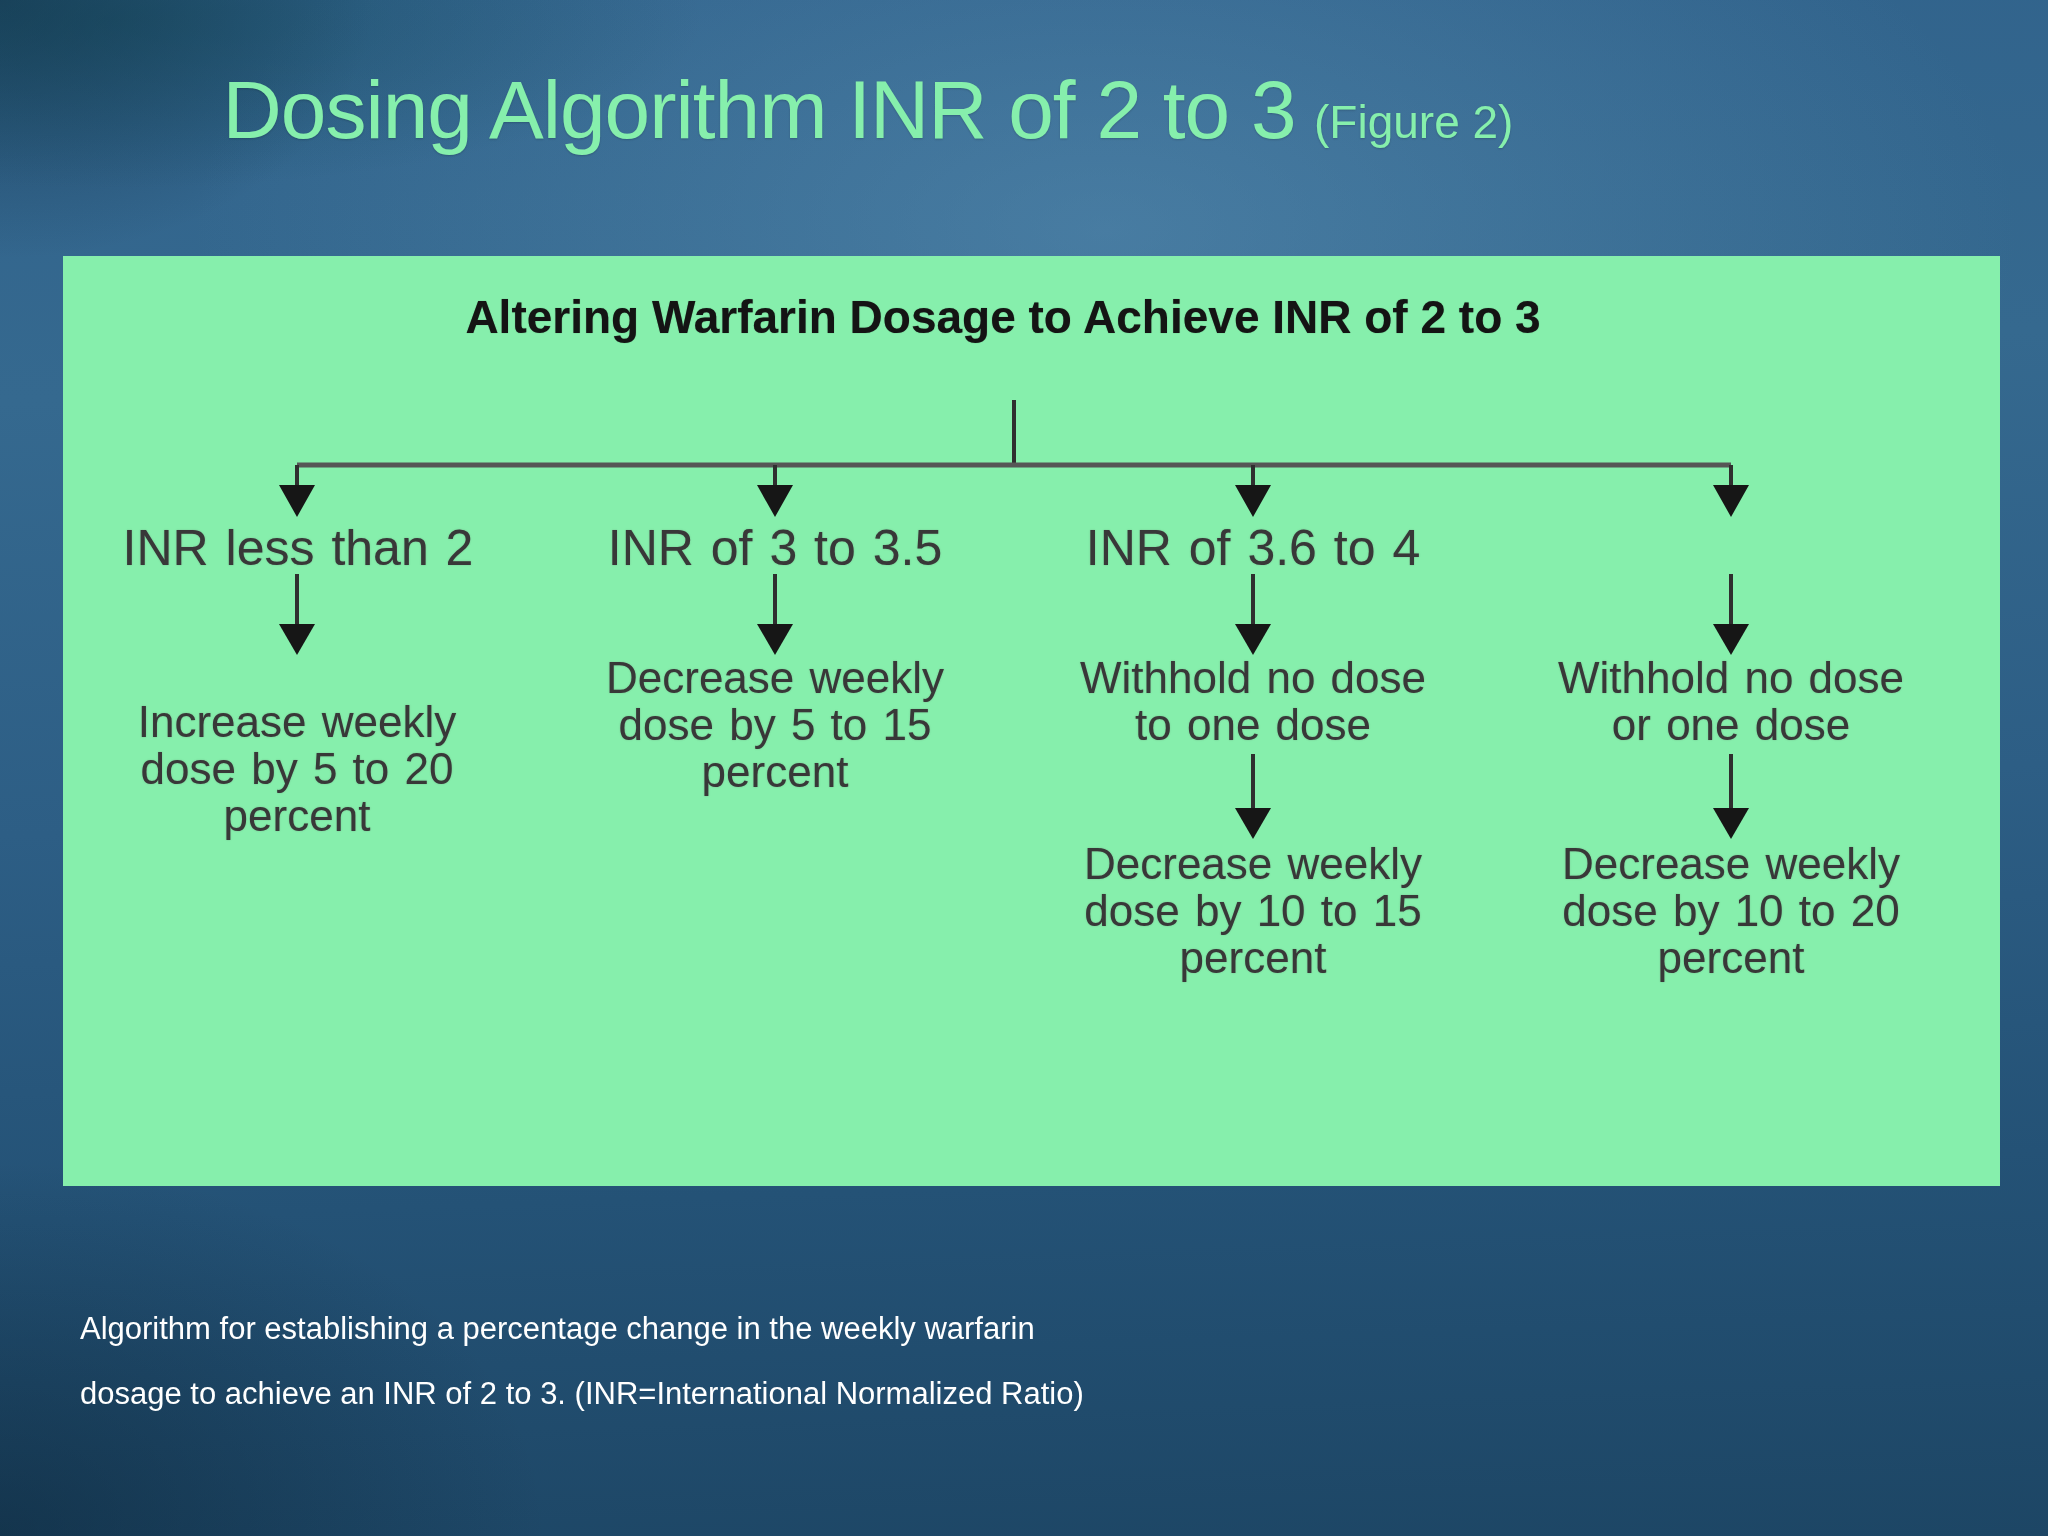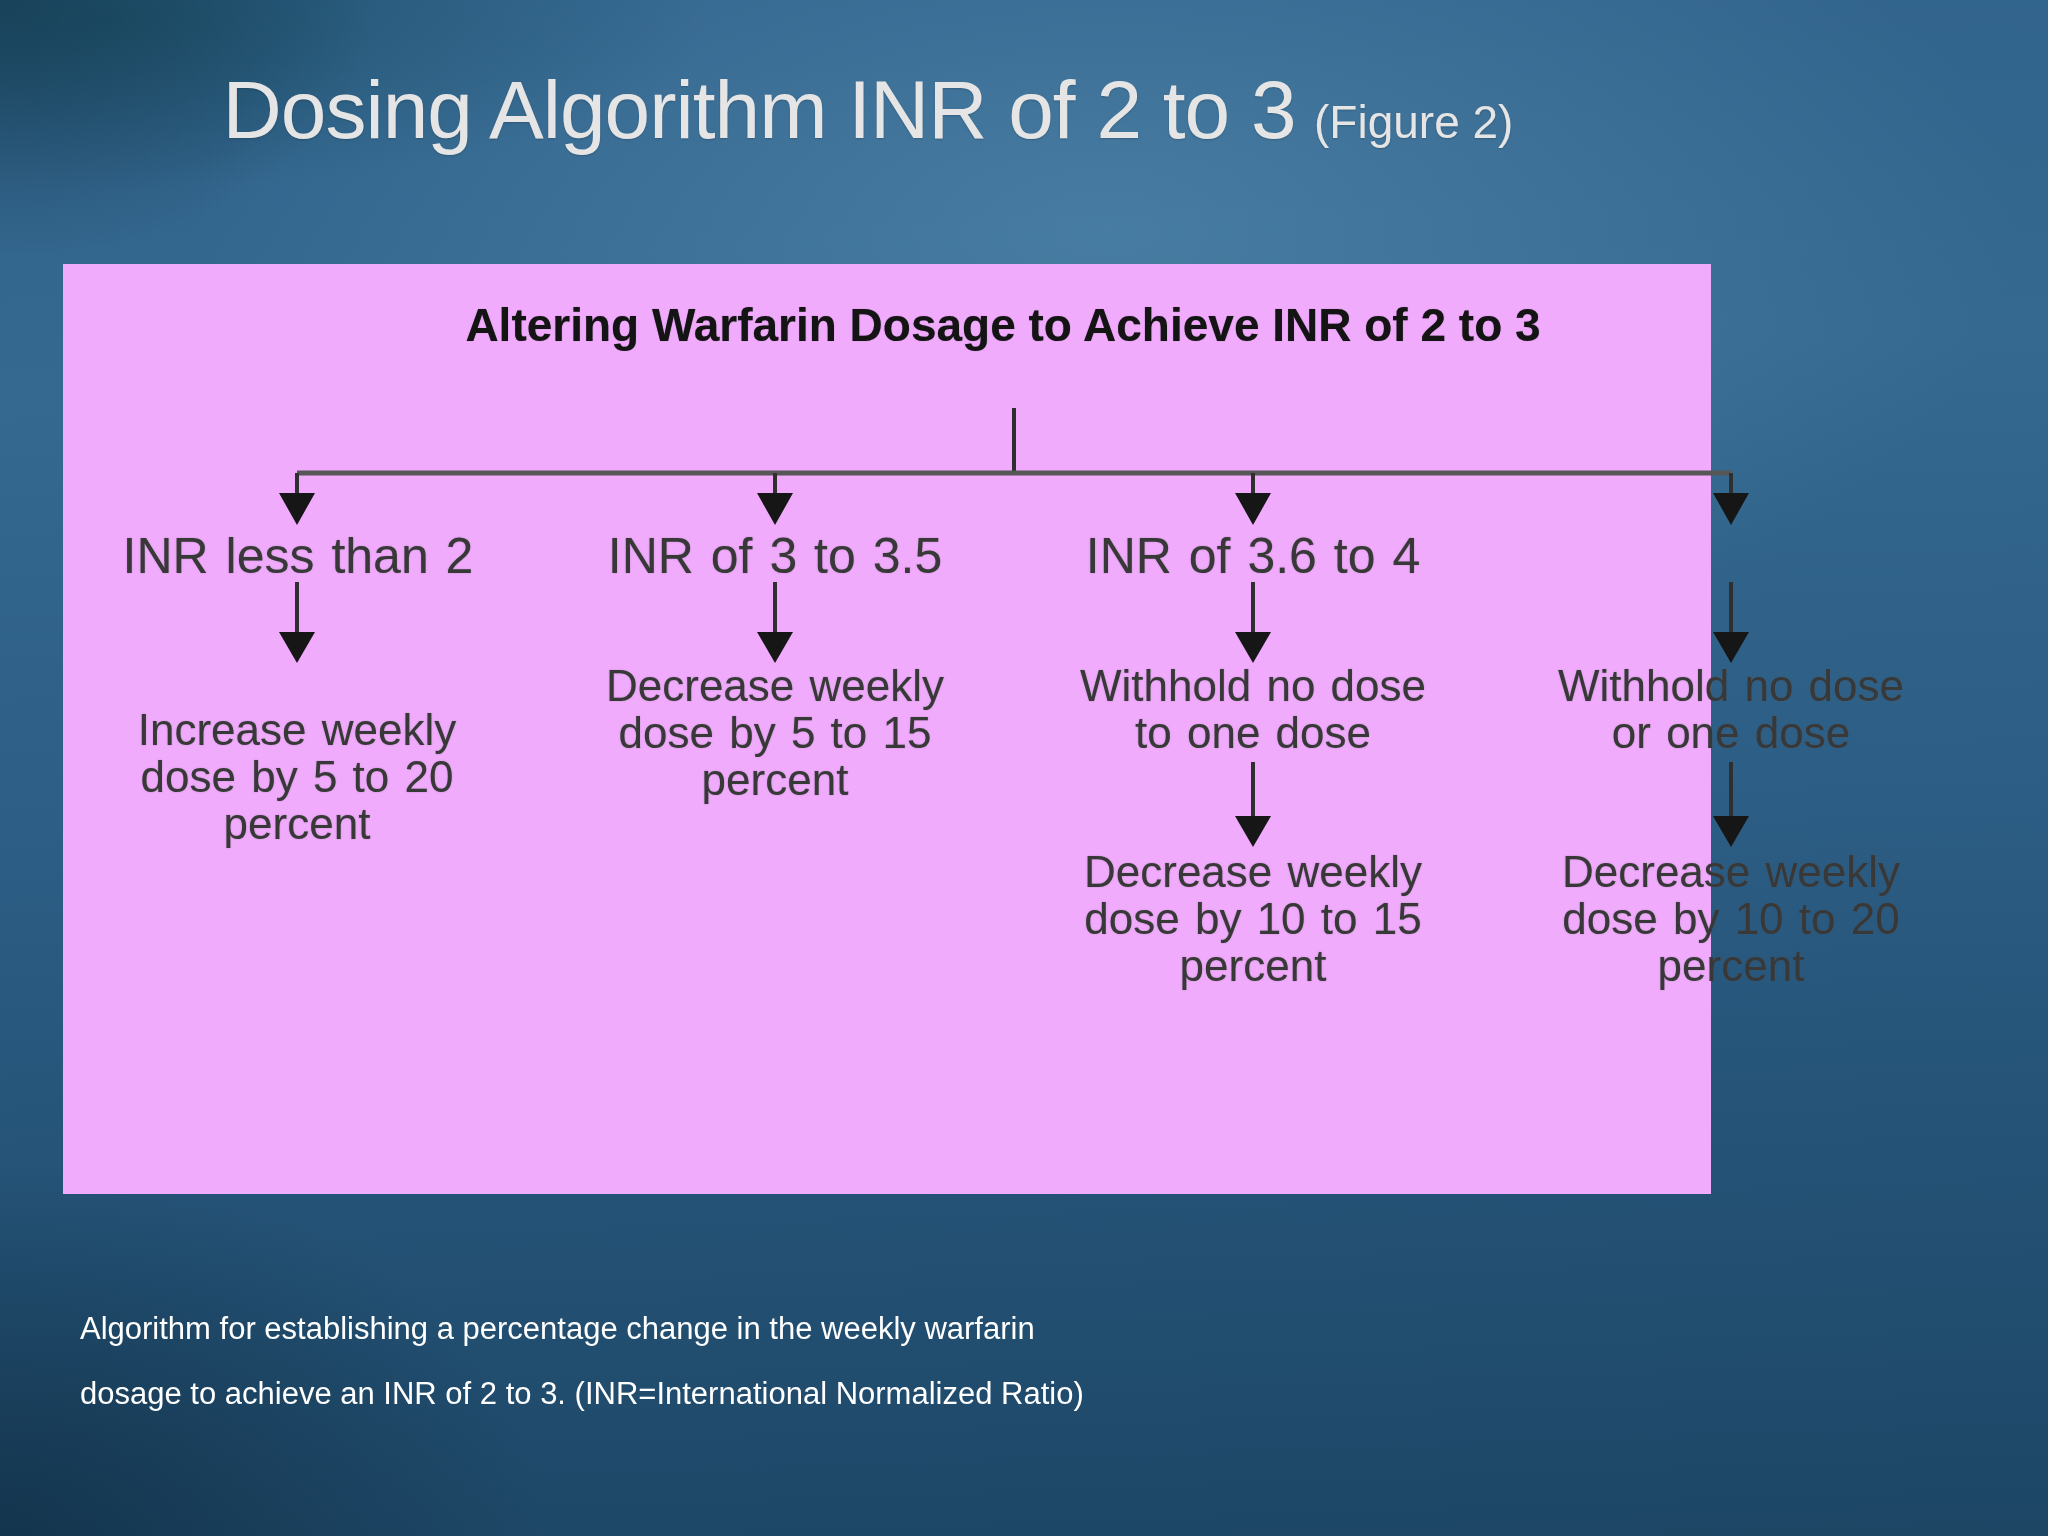--- a/index.html
+++ b/index.html
@@ -12,30 +12,30 @@
       radial-gradient(ellipse 900px 260px at 120px 20px, rgba(10,62,72,0.38), transparent 65%),
       radial-gradient(ellipse 760px 520px at 0% 100%, rgba(9,33,50,0.50), transparent 72%),
       radial-gradient(ellipse 520px 360px at 0% 0%, rgba(8,30,46,0.45), transparent 72%),
       radial-gradient(ellipse 62% 42% at 54% 15%, rgba(99,153,189,0.42), transparent 72%),
       linear-gradient(178deg, #31638c 0%, #35698f 25%, #2d5e85 52%, #245276 76%, #1d4665 100%);
   }
 
   
   .title-wrap {
     position: absolute; top: 62px; left: 0; width: 1736px;
-    text-align: center; color: #e5e5e5; white-space: nowrap;
+    text-align: center; color: #86efac; white-space: nowrap;
     text-shadow: 0 1px 2px rgba(0,0,0,0.18);
   }
   .title-main { font-size: 82px; line-height: 96px; letter-spacing: -1px; font-weight: 400; }
   .title-suffix { font-size: 46px; font-weight: 400; margin-left: 14px; }
 
   
   .panel {
-    position: absolute; left: 63px; top: 264px; width: 1648px; height: 930px;
-    background: #f0abfc;
+    position: absolute; left: 63px; top: 256px; width: 1937px; height: 930px;
+    background: #86efac;
   }
   .fig-heading {
     position: absolute; top: 34px; left: 0; width: 1880px;
     text-align: center;
     font-size: 46px; font-weight: bold; color: #141414;
     text-shadow: 0 0 1px rgba(0,0,0,0.40);
     white-space: nowrap;
   }
   .connectors { position: absolute; left: 0; top: 0; width: 1937px; height: 930px; }
   .connectors line { stroke: #2f2f2f; stroke-width: 4; }

